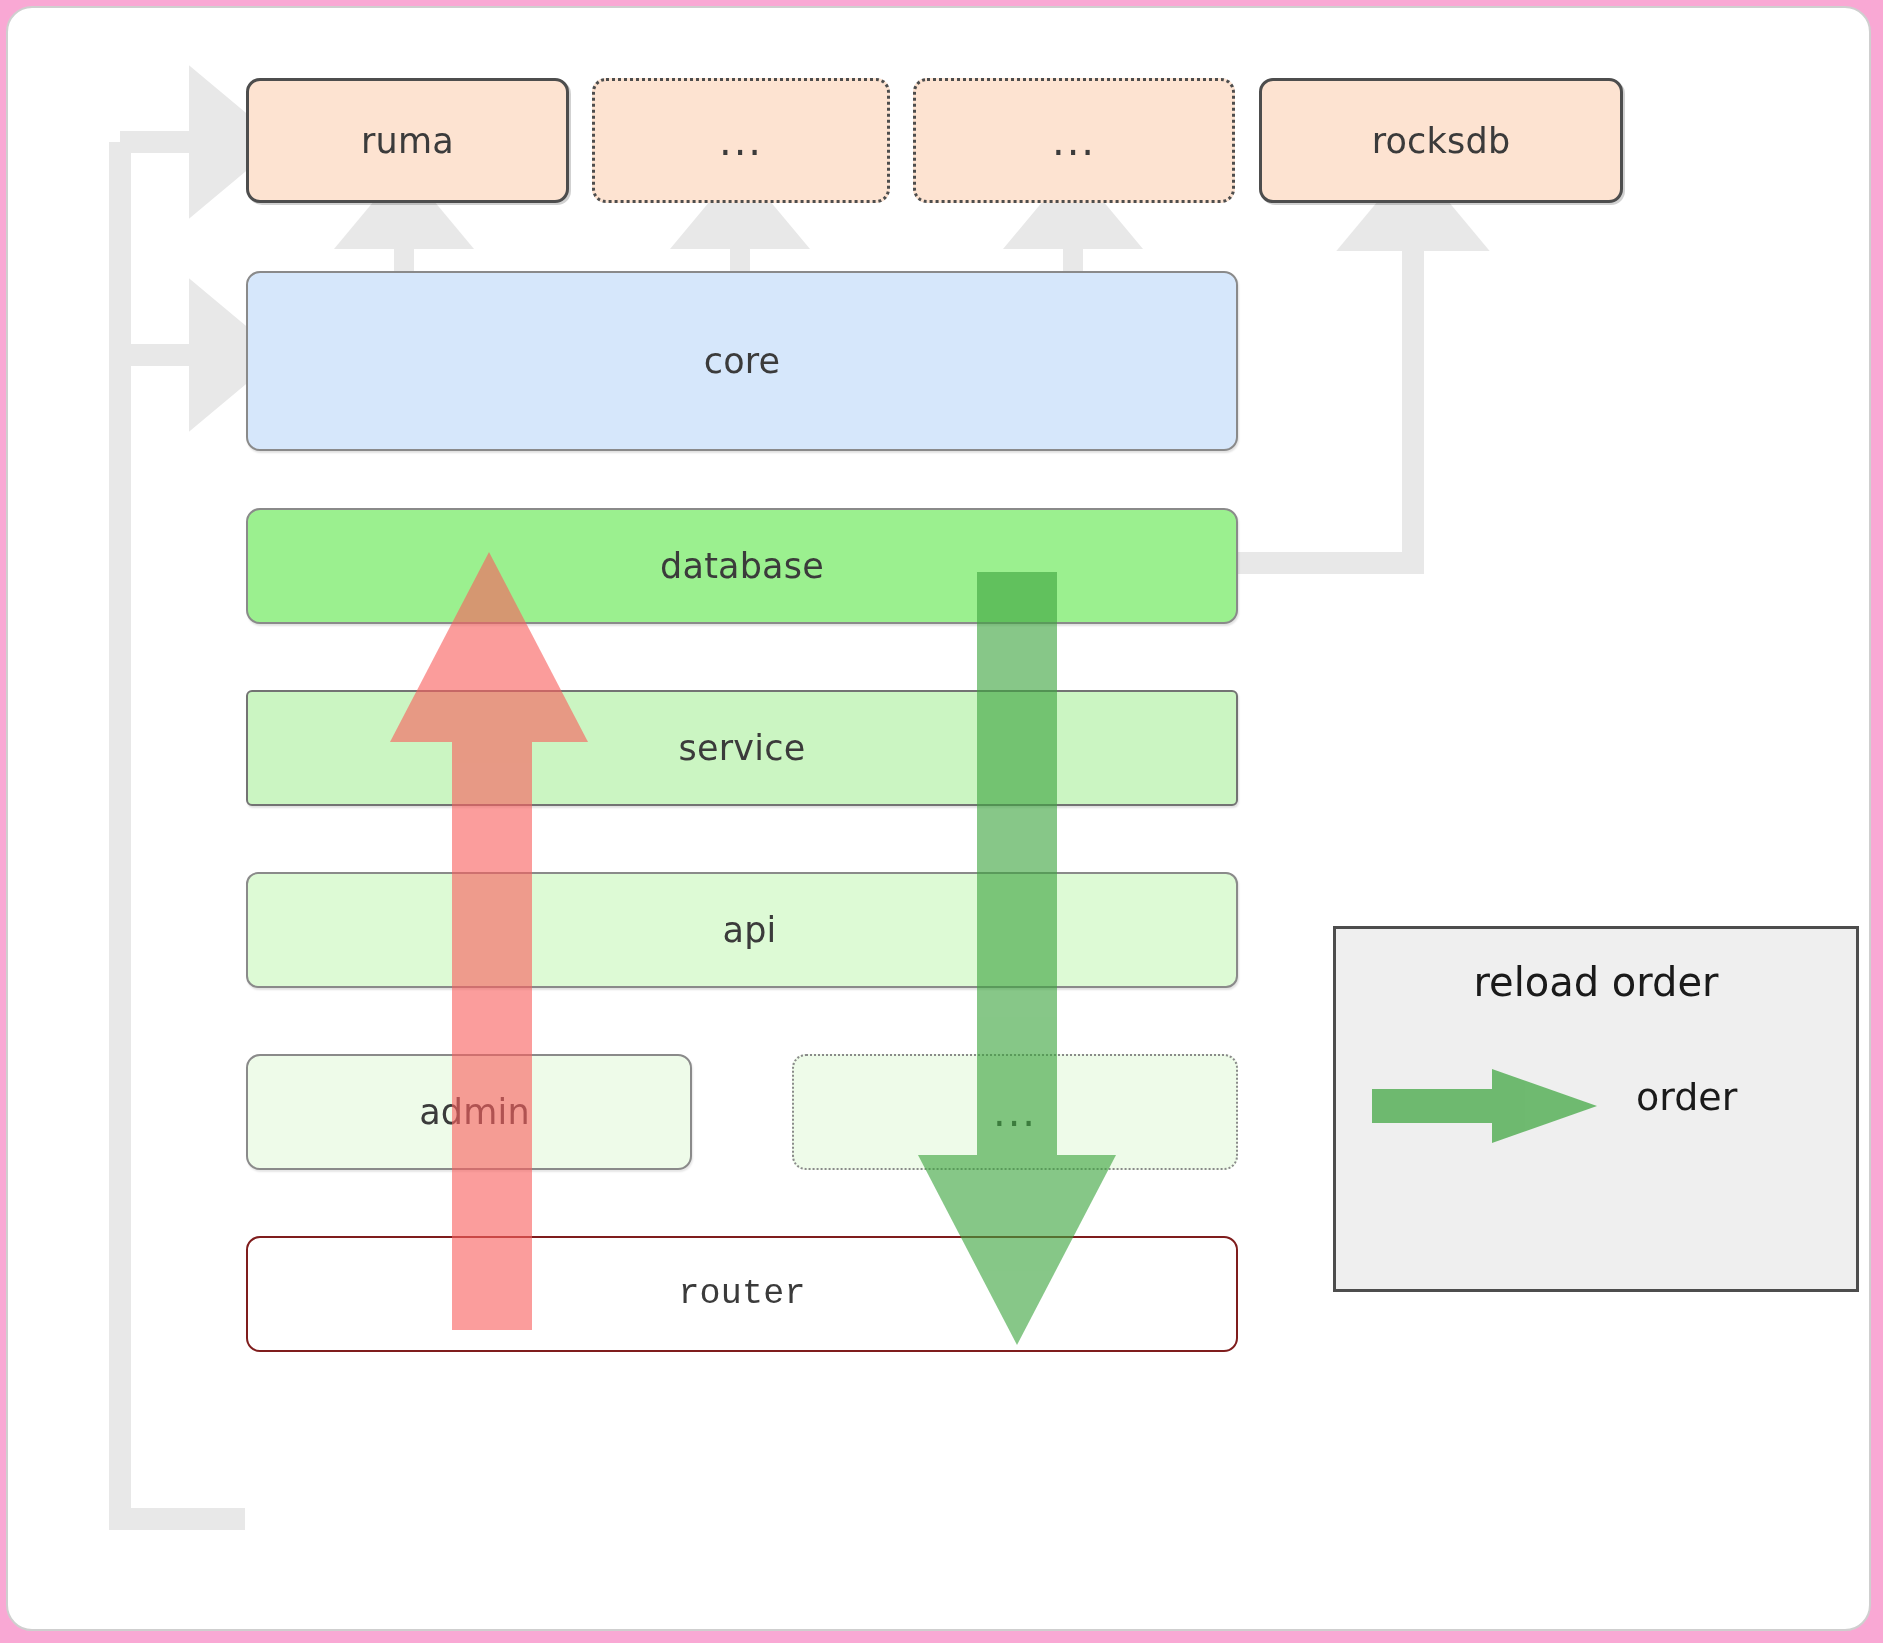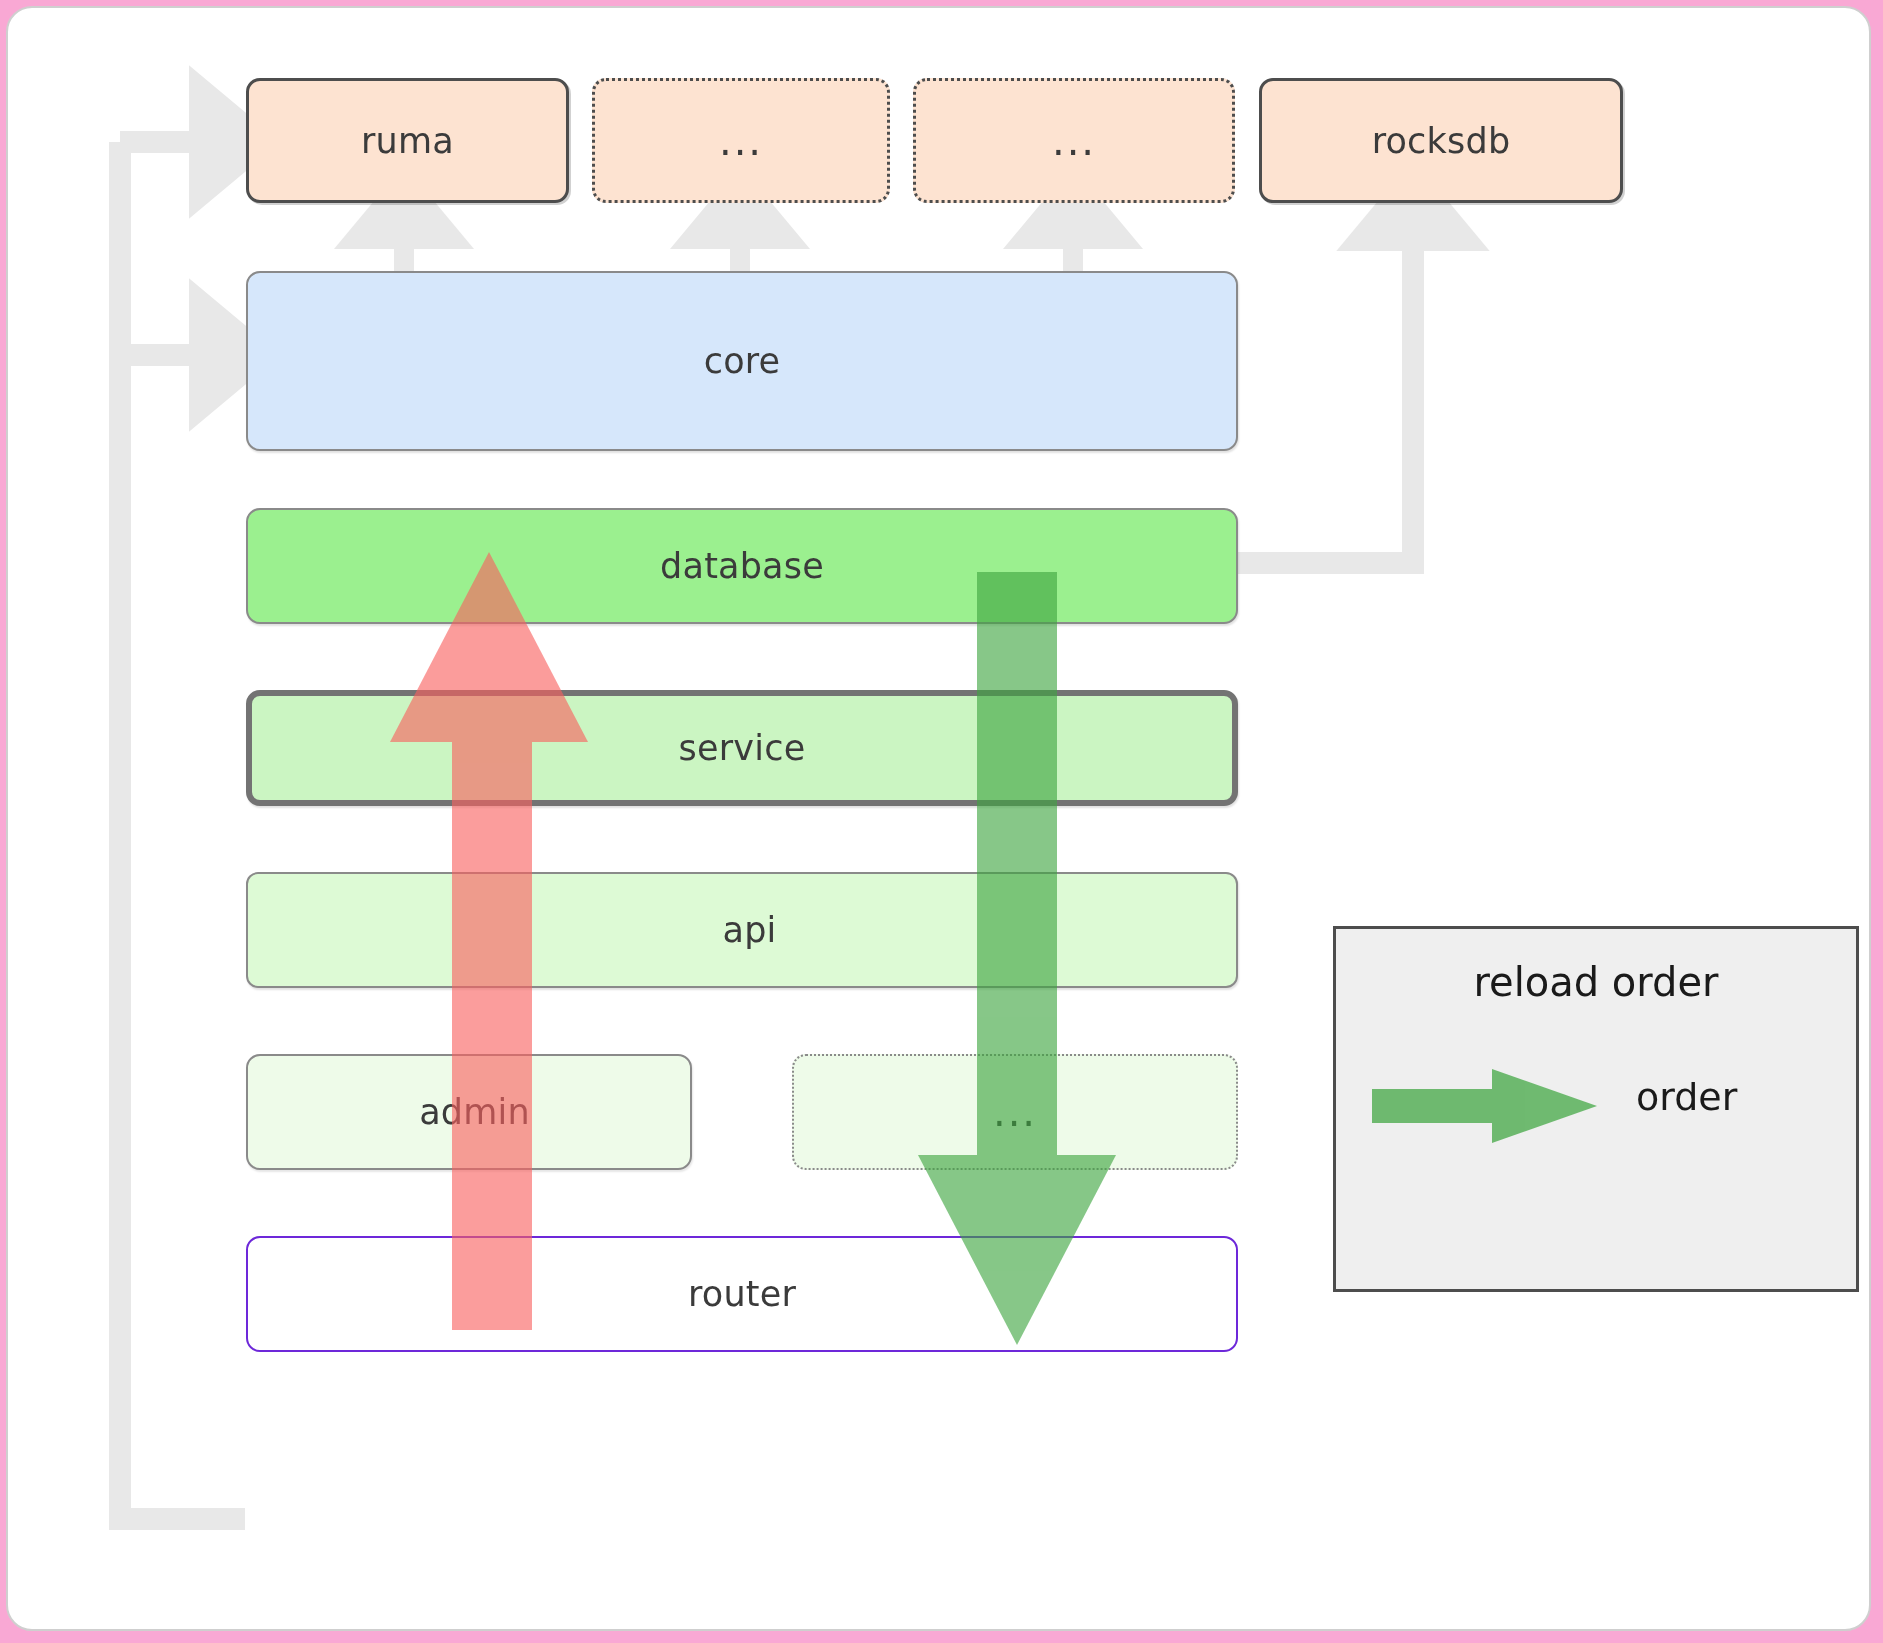--- a/index.html
+++ b/index.html
@@ -59,22 +59,22 @@
     box-shadow: 1px 2px 2px rgba(0,0,0,0.12);
   }
   .db-box {
     background: #9bf08f;
     border: 2px solid #8a8a8a;
     border-radius: 14px;
     box-shadow: 1px 2px 2px rgba(0,0,0,0.12);
   }
   .svc-box {
     background: #cbf5c2;
-    border: 6px solid #737373;
-    border-radius: 14px;
+    border: 2px solid #737373;
+    border-radius: 6px;
     box-shadow: 1px 2px 2px rgba(0,0,0,0.12);
   }
   .api-box {
     background: #ddfad5;
     border: 2px solid #8a8a8a;
     border-radius: 12px;
     box-shadow: 1px 2px 2px rgba(0,0,0,0.12);
     padding-left: 15px;
   }
   .admin-box {
@@ -84,22 +84,23 @@
     box-shadow: 1px 2px 2px rgba(0,0,0,0.10);
     padding-left: 11px;
   }
   .etc-box {
     background: #eefbe9;
     border: 2px dotted #8a8a8a;
     border-radius: 14px;
   }
   .router-box {
     background: #ffffff;
-    border: 2px solid #6d28d9;
-    border-radius: 14px;
+    border: 2px solid #7f1d1d;
+    border-radius: 14px;
+    font-family: Liberation Mono, monospace;
   }
   .root-box {
     background: #0b5394;
     border: 3px solid #111111;
     border-radius: 16px;
     color: #ffffff;
     font-weight: bold;
     box-shadow: 3px 3px 0 rgba(0,0,0,0.25);
   }
 

